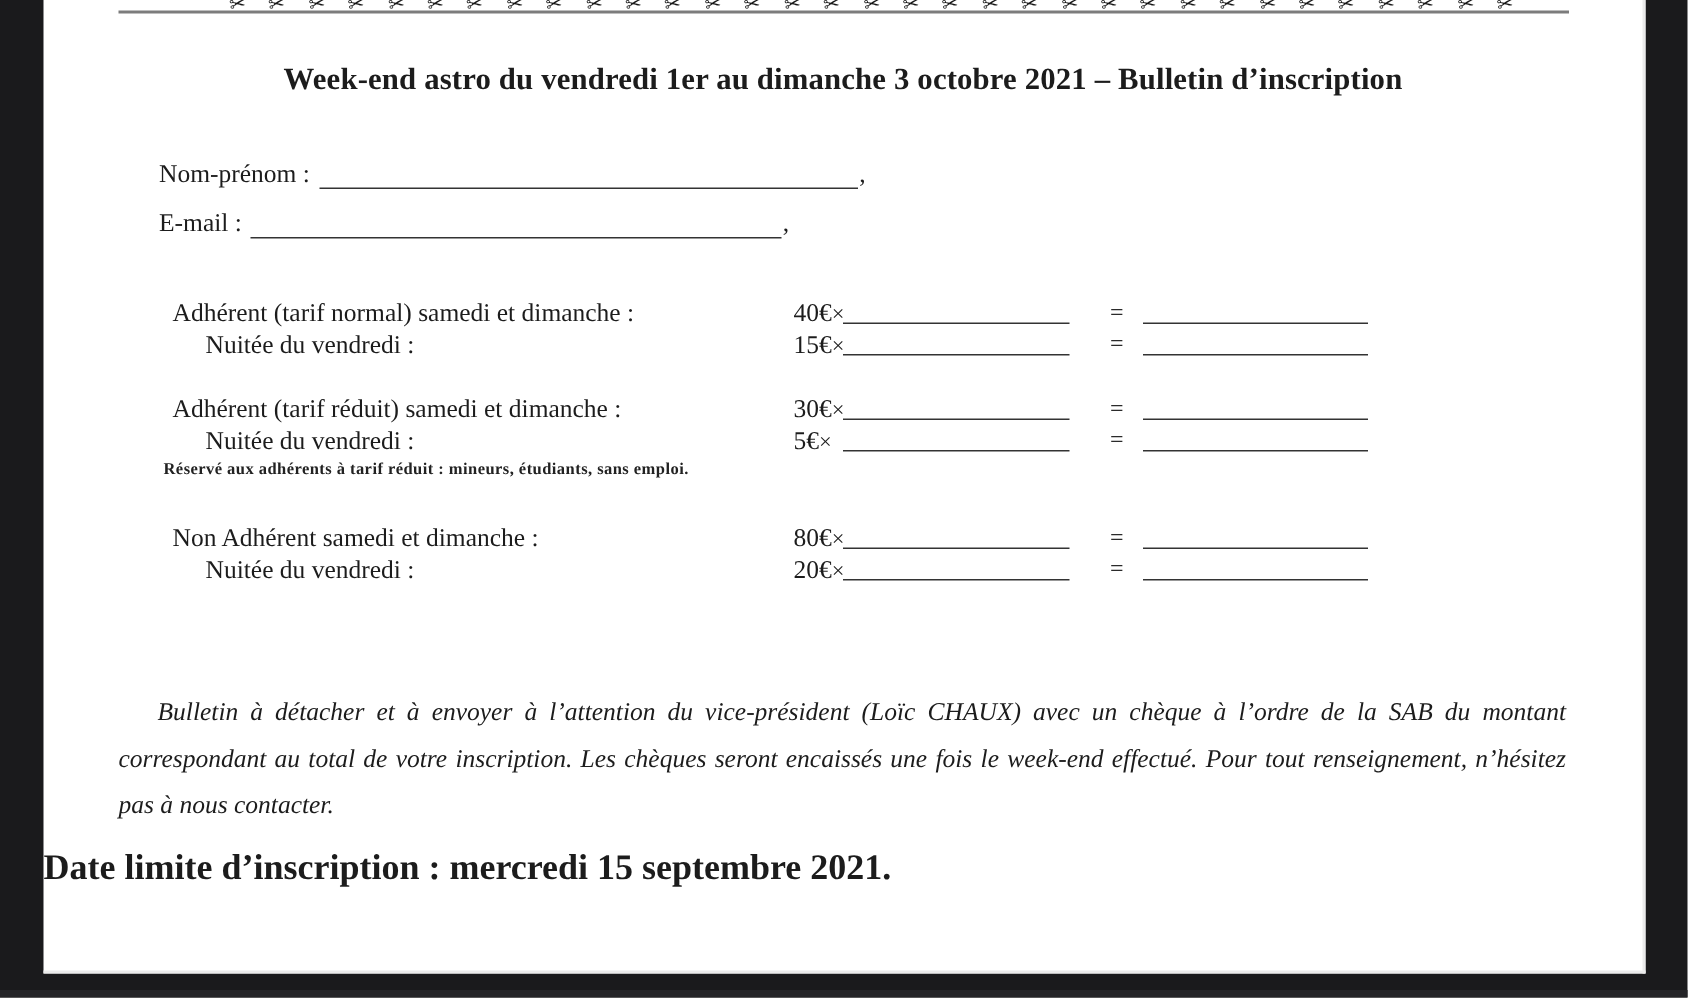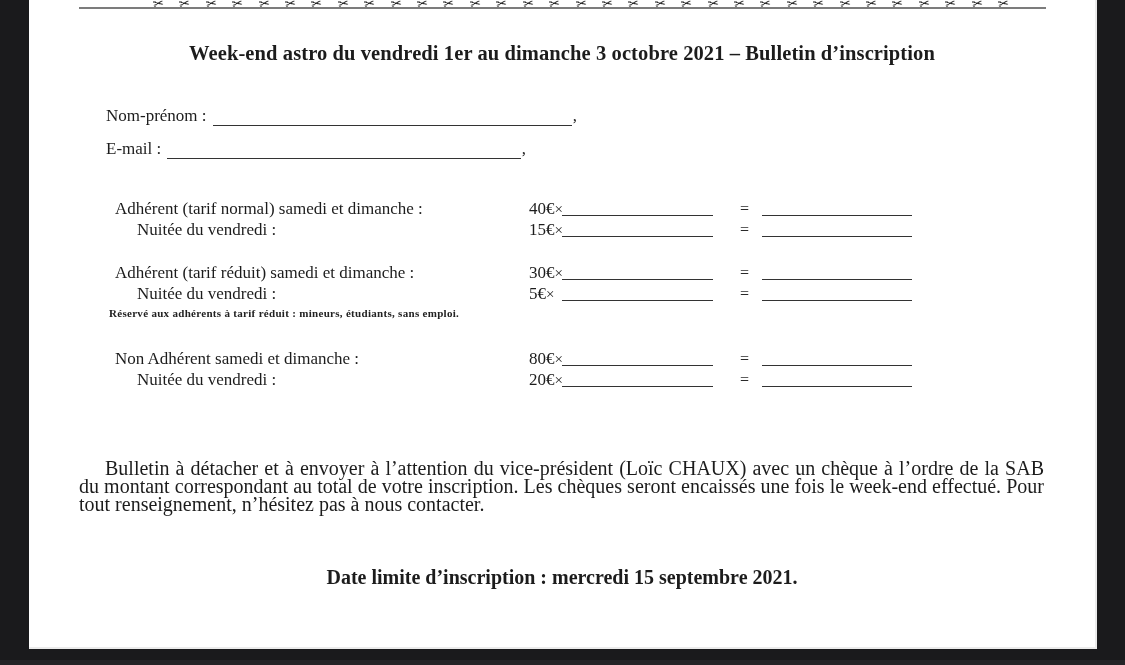--- a/index.html
+++ b/index.html
@@ -61,26 +61,26 @@
   .pr-1a{top:199px;} .pr-1b{top:220px;}
   .pr-2a{top:263px;} .pr-2b{top:284px;}
   .pr-3a{top:349px;} .pr-3b{top:370px;}
   .note{
     position:absolute;top:307px;left:80px;
     font-size:11px;font-weight:bold;letter-spacing:.3px;color:#222;
   }
   
   .para{
     position:absolute;top:459px;left:50px;width:965px;
-    font-size:20px;line-height:18px;text-align:justify;text-indent:26px;
+    font-size:17px;line-height:31px;text-align:justify;text-indent:26px;font-style:italic;
   }
   
   .deadline{
     position:absolute;top:566px;left:0;width:100%;
-    text-align:center;font-weight:bold;font-size:20px;
+    font-weight:bold;font-size:24px;
   }
 </style>
 </head>
 <body>
 
 <div class="page">
 
   <div class="cut-rule"></div>
   <div class="scissors-row">
       <span class="sc">✂</span>

